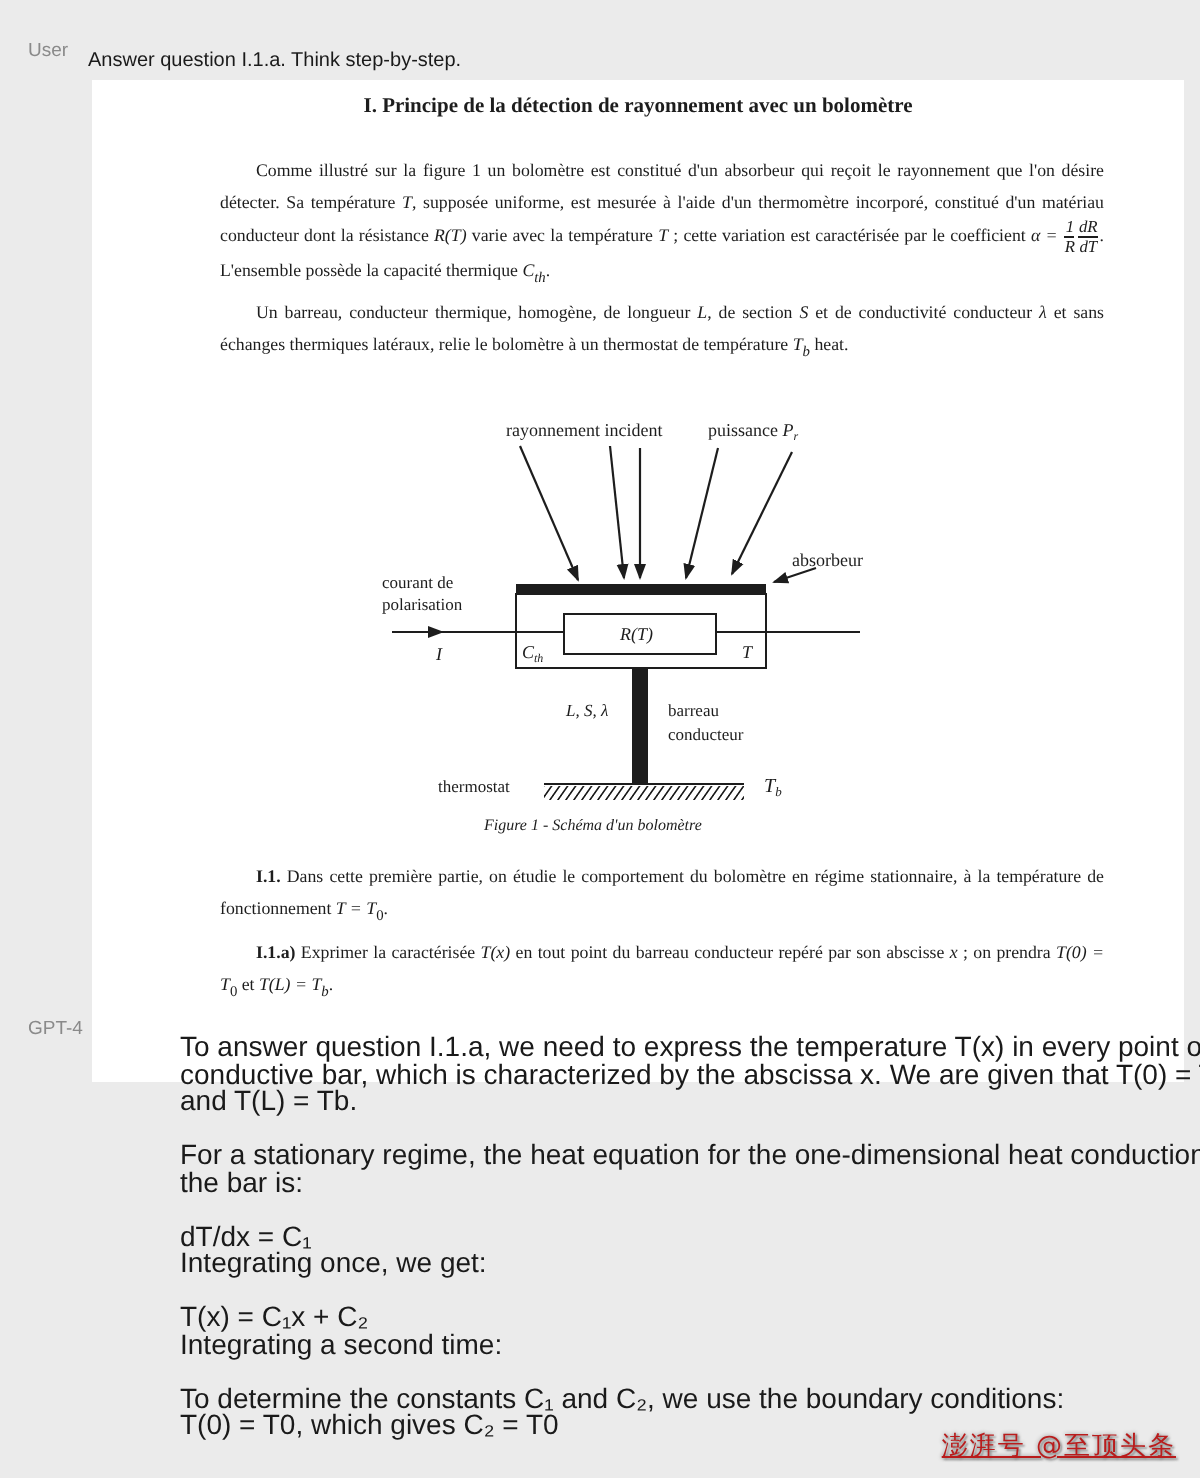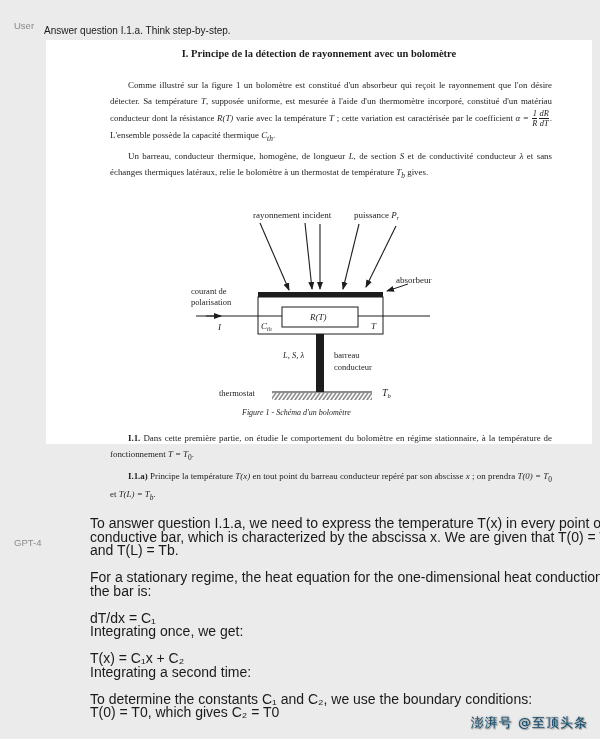--- a/index.html
+++ b/index.html
@@ -13,24 +13,24 @@
   .role {
     position: absolute; left: 14px; width: 28px;
     font-size: 9.5px; color: #8a8a8a;
   }
   .msg {
     position: absolute; left: 44px; right: 8px;
     font-size: 10px; color: #1a1a1a; line-height: 13px;
   }
   #user-role { top: 20px; }
   #user-msg { top: 24px; }
-  #gpt-role { top: 537px; }
+  #gpt-role { top: 509px; }
 
   .doc {
-    position: absolute; left: 46px; top: 40px; width: 546px; height: 404px;
+    position: absolute; left: 46px; top: 40px; width: 546px; height: 501px;
     background: #ffffff;
     font-family: "Liberation Serif", serif;
     color: #1d1d1d;
   }
   .doc-title {
     position: absolute; left: 0; right: 0; top: 8px;
     text-align: center; font-weight: bold; font-size: 10.5px;
   }
   .doc-p {
     position: absolute; left: 64px; width: 442px;
@@ -52,37 +52,38 @@
 
   .answer {
     position: absolute; left: 60px; top: 517px; width: 550px;
     font-size: 14px; line-height: 13.5px; color: #1a1a1a; margin-left: 30px;
   }
   .answer p { margin: 0 0 13.5px 0; }
   .answer .line { display: block; }
 
   .watermark {
     position: absolute; right: 12px; bottom: 7px;
-    font-size: 13px; color: #0c4a6e; letter-spacing: 1px;
+    font-size: 13px; color: #b91c1c; letter-spacing: 1px;
     text-shadow: 0 0 2px #888, 1px 1px 1px #999;
     font-family: "DejaVu Sans", sans-serif;
+    text-decoration: underline;
   }
 </style>
 </head>
 <body>
 
 <div class="role" id="user-role">User</div>
 <div class="msg" id="user-msg">Answer question I.1.a. Think step-by-step.</div>
 
 <div class="doc">
   <div class="doc-title">I. Principe de la détection de rayonnement avec un bolomètre</div>
 
   <div class="doc-p" id="p1"><span class="indent"></span><span>Comme illustré sur la figure 1 un bolomètre est constitué d'un absorbeur qui reçoit le rayonnement que l'on désire détecter. Sa température </span><i>T</i><span>, supposée uniforme, est mesurée à l'aide d'un thermomètre incorporé, constitué d'un matériau conducteur dont la résistance </span><i>R(T)</i><span> varie avec la température </span><i>T</i><span> ; cette variation est caractérisée par le coefficient </span><i>α =</i> <span class="frac"><span class="num">1</span><span>R</span></span><span class="frac"><span class="num">dR</span><span>dT</span></span><span>. L'ensemble possède la capacité thermique </span><i>C</i><sub><i>th</i></sub><span>.</span></div>
 
-  <div class="doc-p" id="p2"><span class="indent"></span><span>Un barreau, conducteur thermique, homogène, de longueur </span><i>L</i><span>, de section </span><i>S</i><span> et de conductivité conducteur </span><i>λ</i><span> et sans échanges thermiques latéraux, relie le bolomètre à un thermostat de température </span><i>T</i><sub><i>b</i></sub><span> gives.</span></div>
+  <div class="doc-p" id="p2"><span class="indent"></span><span>Un barreau, conducteur thermique, homogène, de longueur </span><i>L</i><span>, de section </span><i>S</i><span> et de conductivité conducteur </span><i>λ</i><span> et sans échanges thermiques latéraux, relie le bolomètre à un thermostat de température </span><i>T</i><sub><i>b</i></sub><span> heat.</span></div>
 
   <svg class="figure" viewBox="0 0 546 465" width="546" height="465">
     <defs>
       <marker id="arr" markerWidth="8" markerHeight="8" refX="7" refY="4" orient="auto" markerUnits="userSpaceOnUse">
         <path d="M0,1 L8,4 L0,7 Z" fill="#1d1d1d"></path>
       </marker>
       <pattern id="hatch" width="4" height="8" patternUnits="userSpaceOnUse" patternTransform="skewX(-35)">
         <line x1="1" y1="0" x2="1" y2="8" stroke="#1d1d1d" stroke-width="1"></line>
       </pattern>
     </defs>
@@ -122,21 +123,21 @@
     <line x1="226" y1="352" x2="326" y2="352" stroke="#1d1d1d" stroke-width="1"></line>
     <rect x="226" y="353" width="100" height="7" fill="url(#hatch)"></rect>
     <text class="fig-text" x="173" y="356" font-size="8.5">thermostat</text>
     <text class="fig-text" x="336" y="356" font-size="10" font-style="italic"><tspan>T</tspan><tspan font-size="6.5" dy="2">b</tspan></text>
 
     <text class="fig-text" x="196" y="375" font-size="8" font-style="italic" fill="#444">Figure 1 - Schéma d'un bolomètre</text>
   </svg>
 
   <div class="doc-p" id="p3"><span class="indent"></span><b>I.1.</b><span> Dans cette première partie, on étudie le comportement du bolomètre en régime stationnaire, à la température de fonctionnement </span><i>T = T</i><sub><span>0</span></sub><span>.</span></div>
 
-  <div class="doc-p" id="p4"><span class="indent"></span><b>I.1.a)</b><span> Principe la température </span><i>T(x)</i><span> en tout point du barreau conducteur repéré par son abscisse </span><i>x</i><span> ; on prendra </span><i>T(0) = T</i><sub><span>0</span></sub><span> et </span><i>T(L) = T</i><sub><i>b</i></sub><span>.</span></div>
+  <div class="doc-p" id="p4"><span class="indent"></span><b>I.1.a)</b><span> Exprimer la caractérisée </span><i>T(x)</i><span> en tout point du barreau conducteur repéré par son abscisse </span><i>x</i><span> ; on prendra </span><i>T(0) = T</i><sub><span>0</span></sub><span> et </span><i>T(L) = T</i><sub><i>b</i></sub><span>.</span></div>
 </div>
 
 <div class="role" id="gpt-role">GPT-4</div>
 <div class="answer">
   <p>
     <span class="line">To answer question I.1.a, we need to express the temperature T(x) in every point of the conductive bar, which is characterized by the abscissa x. We are given that T(0) = T0 and T(L) = Tb.</span>
   </p>
   <p>
     <span class="line">For a stationary regime, the heat equation for the one-dimensional heat conduction in the bar is:</span>
   </p>

